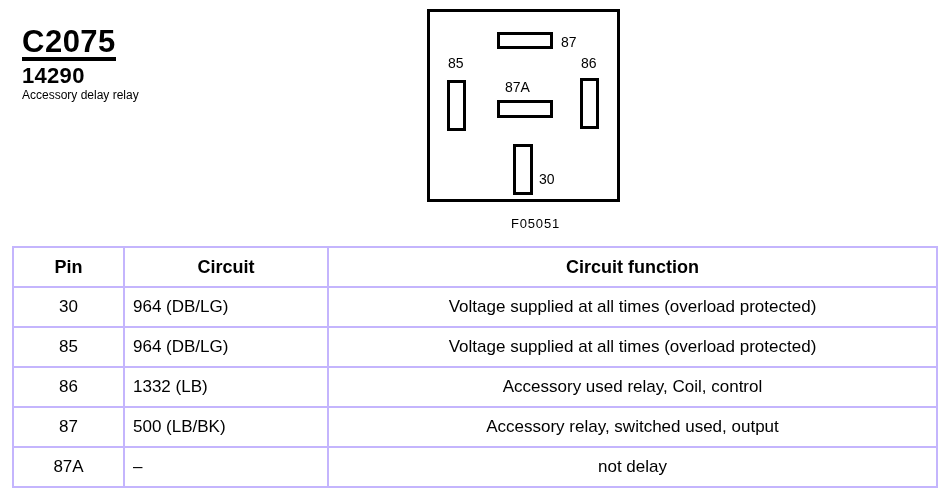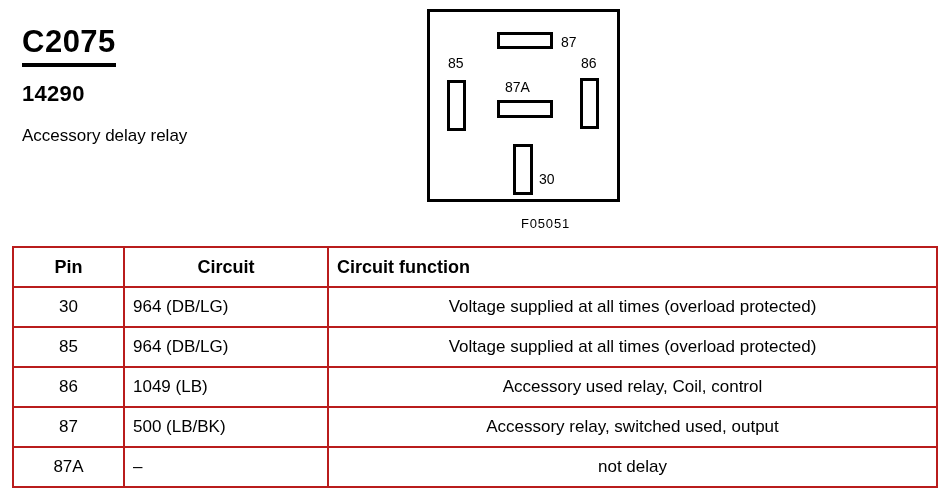--- a/index.html
+++ b/index.html
@@ -22,35 +22,33 @@
     left: 22px;
     top: 26px;
     width: 260px;
   }
   #connector-code {
     font-size: 31px;
     font-weight: bold;
     letter-spacing: 0.5px;
     line-height: 1;
     display: inline-block;
-    padding-bottom: 6px;
     border-bottom: 4px solid #000;
   }
   #part-number {
     font-size: 22px;
     font-weight: bold;
     letter-spacing: 0.3px;
-    margin-top: 16px;
+    margin-top: 4px;
     line-height: 1;
   }
   #connector-description {
-    font-size: 17px;
+    font-size: 12px;
     font-weight: normal;
     line-height: 1.45;
-    margin-top: 19px;
     width: 170px;
   }
 
   
   #relay-diagram {
     position: absolute;
     left: 427px;
     top: 9px;
     width: 193px;
     height: 193px;
@@ -88,39 +86,39 @@
   #label-87a        { left: 78px;  top: 71px; }
   
   #terminal-86      { left: 153px; top: 69px;  width: 19px; height: 51px; }
   #label-86         { left: 154px; top: 47px; }
   
   #terminal-30      { left: 86px;  top: 135px; width: 20px; height: 51px; }
   #label-30         { left: 112px; top: 163px; }
 
   #diagram-caption {
     position: absolute;
-    left: 449px;
+    left: 439px;
     top: 216px;
     width: 193px;
     text-align: center;
     font-size: 13px;
     letter-spacing: 0.8px;
   }
 
   
   #pin-table {
     position: absolute;
     left: 12px;
     top: 246px;
     width: 926px;
     border-collapse: collapse;
     table-layout: fixed;
   }
   #pin-table td, #pin-table th {
-    border: 2px solid #b91c1c;
+    border: 2px solid #c4b5fd;
     height: 38px;
     padding: 0 8px;
     font-size: 17px;
     font-weight: normal;
   }
   #pin-table thead th {
     font-weight: bold;
     font-size: 18px;
     text-align: center;
   }
@@ -156,37 +154,37 @@
   <div class="terminal-label" id="label-30">30</div>
 </div>
 
 <div id="diagram-caption">F05051</div>
 
 <table id="pin-table">
   <thead>
     <tr>
       <th class="col-pin">Pin</th>
       <th class="col-circuit">Circuit</th>
-      <th class="col-function" style="text-align:left;border-radius:12px;">Circuit function</th>
+      <th class="col-function" style="text-align:center;border-radius:12px;">Circuit function</th>
     </tr>
   </thead>
   <tbody id="pin-table-body">
       <tr>
         <td class="col-pin">30</td>
         <td class="col-circuit">964 (DB/LG)</td>
         <td class="col-function">Voltage supplied at all times (overload protected)</td>
       </tr>
       <tr>
         <td class="col-pin">85</td>
         <td class="col-circuit">964 (DB/LG)</td>
         <td class="col-function">Voltage supplied at all times (overload protected)</td>
       </tr>
       <tr>
         <td class="col-pin">86</td>
-        <td class="col-circuit">1049 (LB)</td>
+        <td class="col-circuit">1332 (LB)</td>
         <td class="col-function">Accessory used relay, Coil, control</td>
       </tr>
       <tr>
         <td class="col-pin">87</td>
         <td class="col-circuit">500 (LB/BK)</td>
         <td class="col-function">Accessory relay, switched used, output</td>
       </tr>
       <tr>
         <td class="col-pin">87A</td>
         <td class="col-circuit">–</td>

